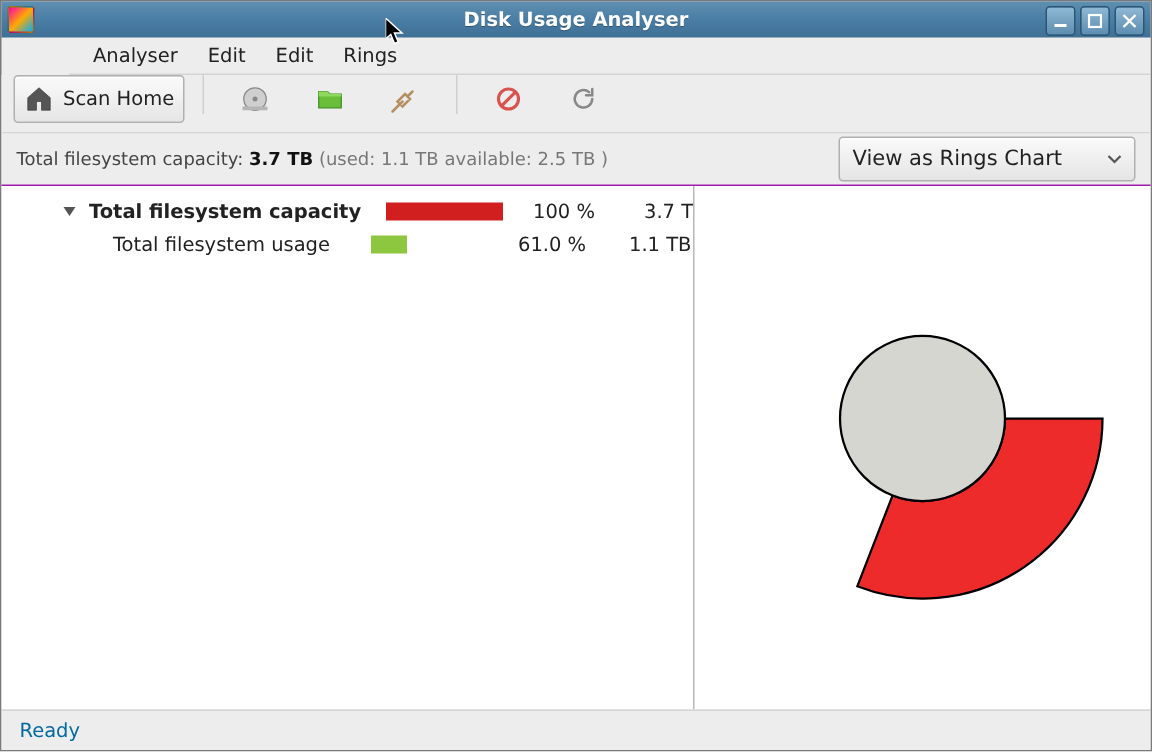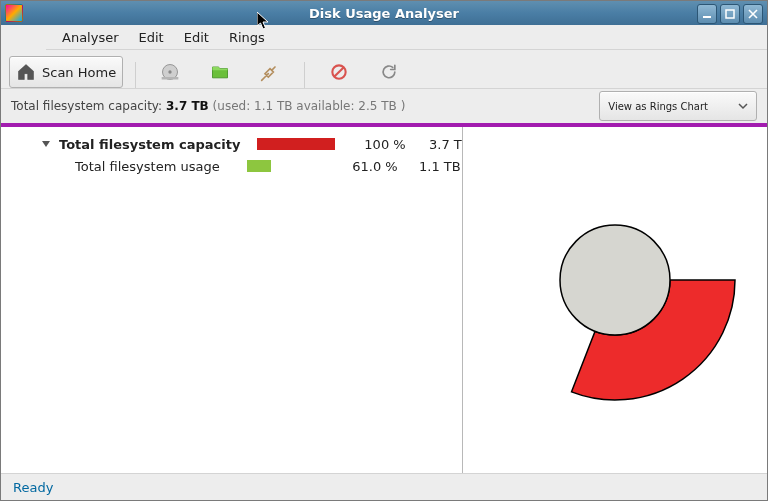--- a/index.html
+++ b/index.html
@@ -10,48 +10,48 @@
   .titlebar .title{position:absolute;left:0;right:0;text-align:center;pointer-events:none;text-shadow:0 1px 0 rgba(0,0,0,.3);}
   .titlebar .win-controls{position:absolute;right:4px;top:3px;display:flex;gap:3px;}
   .win-btn{width:18px;height:18px;border:1px solid #2c5675;border-radius:3px;background:linear-gradient(to bottom,#8fb8d4,#5d8db0);display:flex;align-items:center;justify-content:center;cursor:pointer;}
   .win-btn svg{width:10px;height:10px;}
   
   .cursor{position:absolute;left:256px;top:11px;pointer-events:none;z-index:50;}
   
   .menubar{height:24px;background:#ededed;display:flex;align-items:center;padding:0 6px;gap:0;border-bottom:1px solid #d4d4d4;margin-left:45px;}
   .menu-item{padding:3px 10px;cursor:pointer;}
   
-  .toolbar{height:38px;background:#ededed;display:flex;align-items:flex-end;padding:0 8px;gap:6px;border-bottom:1px solid #d4d4d4;}
+  .toolbar{height:38px;background:#ededed;display:flex;align-items:flex-start;padding:0 8px;gap:6px;border-bottom:1px solid #d4d4d4;}
   .tool-btn{height:30px;min-width:30px;border:1px solid transparent;border-radius:3px;background:transparent;display:flex;align-items:center;justify-content:center;gap:6px;padding:0 6px;cursor:pointer;}
   .tool-btn.with-border{border:1px solid #b0b0b0;background:linear-gradient(to bottom,#fafafa,#e5e5e5);box-shadow:inset 0 1px 0 #fff;}
   .tool-sep{width:1px;height:26px;background:#cfcfcf;margin:0 6px;}
   .tool-btn svg,.tool-btn .gicon{width:20px;height:20px;}
   .tool-btn .label{font-size:13px;}
   
-  .inforow{height:34px;display:flex;align-items:center;justify-content:space-between;padding:0 10px;background:#ededed;border-bottom:4px solid #a21caf;}
+  .inforow{height:34px;display:flex;align-items:center;justify-content:space-between;padding:0 10px;background:#ededed;border-bottom:1px solid #a21caf;}
   .capacity-text{font-size:12px;color:#444;}
   .capacity-text b{color:#111;}
   .capacity-text .muted{color:#777;}
-  .combo{height:28px;border:1px solid #b0b0b0;border-radius:3px;background:linear-gradient(to bottom,#fafafa,#e5e5e5);box-shadow:inset 0 1px 0 #fff;display:flex;align-items:center;padding:0 8px;gap:30px;cursor:pointer;font-size:10px;}
+  .combo{height:28px;border:1px solid #b0b0b0;border-radius:3px;background:linear-gradient(to bottom,#fafafa,#e5e5e5);box-shadow:inset 0 1px 0 #fff;display:flex;align-items:center;padding:0 8px;gap:30px;cursor:pointer;font-size:14px;}
   .combo svg{width:10px;height:10px;}
   
   .main{flex:1;display:flex;background:#fff;min-height:0;}
   .left-pane{flex:0 0 462px;border-right:1px solid #b8b8b8;box-sizing:border-box;overflow:auto;padding-left:32px;}
   .right-pane{flex:1;display:flex;align-items:center;justify-content:center;box-sizing:border-box;overflow:hidden;}
   
   .tree{padding:6px 0;}
   .tree-row{display:flex;align-items:center;height:22px;padding:0 8px;gap:8px;font-size:13px;}
   .tree-row.child{padding-left:34px;}
   .expander{width:12px;height:12px;display:flex;align-items:center;justify-content:center;cursor:pointer;color:#555;}
   .expander.spacer{visibility:hidden;}
   .row-label{flex:0 0 190px;white-space:nowrap;color:#222;font-weight:600;}
   .tree-row.child .row-label{font-weight:400;}
   .bar-cell{flex:0 0 90px;display:flex;align-items:center;}
   .bar{height:12px;}
-  .pct-cell{flex:0 0 60px;text-align:center;}
+  .pct-cell{flex:0 0 60px;text-align:left;}
   .size-cell{flex:0 0 50px;text-align:left;padding-left:6px;}
   
   .statusbar{height:26px;background:#ededed;border-top:1px solid #d4d4d4;display:flex;align-items:center;padding:0 12px;font-size:13px;color:#0369a1;}
 </style>
 </head>
 <body>
 
 <div class="window">
 
   <div class="titlebar">

